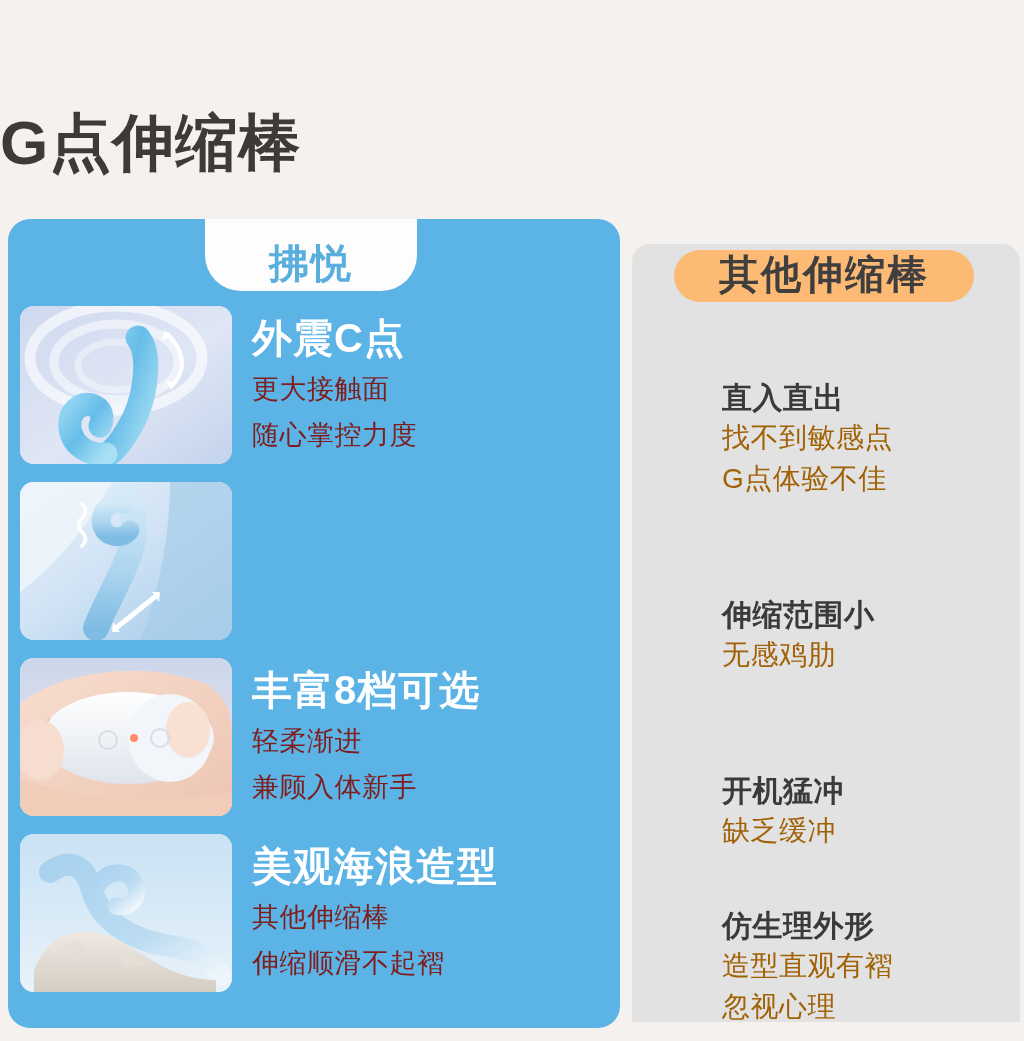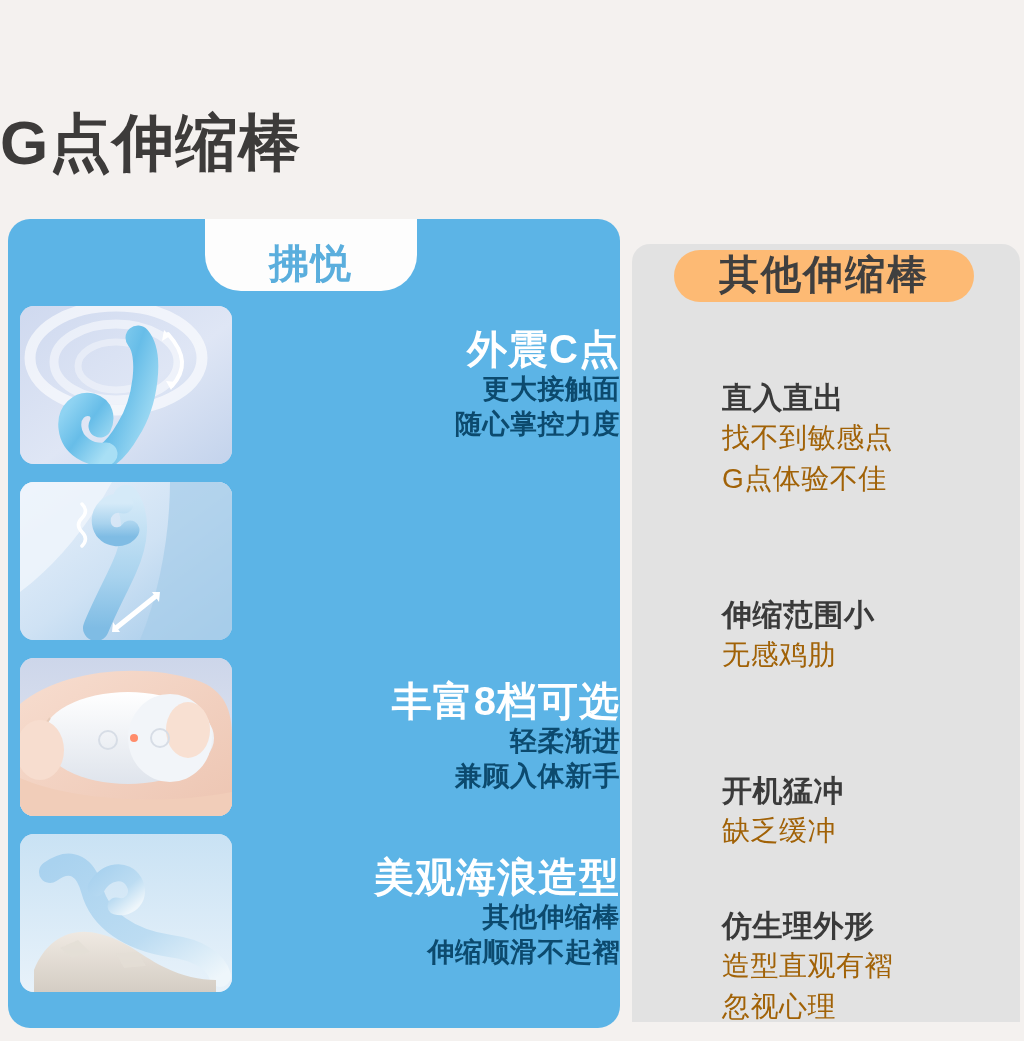--- a/index.html
+++ b/index.html
@@ -80,36 +80,35 @@
     overflow: hidden;
     flex: 0 0 auto;
     position: relative;
     background: #d9e2f2;
   }
   .thumb svg { display: block; width: 100%; height: 100%; }
 
   .feature-text {
     margin-left: 20px;
     flex: 1 1 auto;
-    text-align: right;
   }
   .feature-title {
     font-size: 40px;
     font-weight: 700;
     color: #ffffff;
     line-height: 1.12;
     letter-spacing: 1px;
   }
   .feature-sub {
     font-size: 27px;
-    font-weight: 700;
-    color: #0c4a6e;
+    font-weight: 400;
+    color: #7f1d1d;
     line-height: 1.32;
     letter-spacing: 0.5px;
-    margin-top: 0;
+    margin-top: 11px;
   }
 
   
   .other-panel {
     position: absolute;
     left: 632px;
     top: 244px;
     width: 388px;
     height: 778px;
     background: #e2e2e2;

